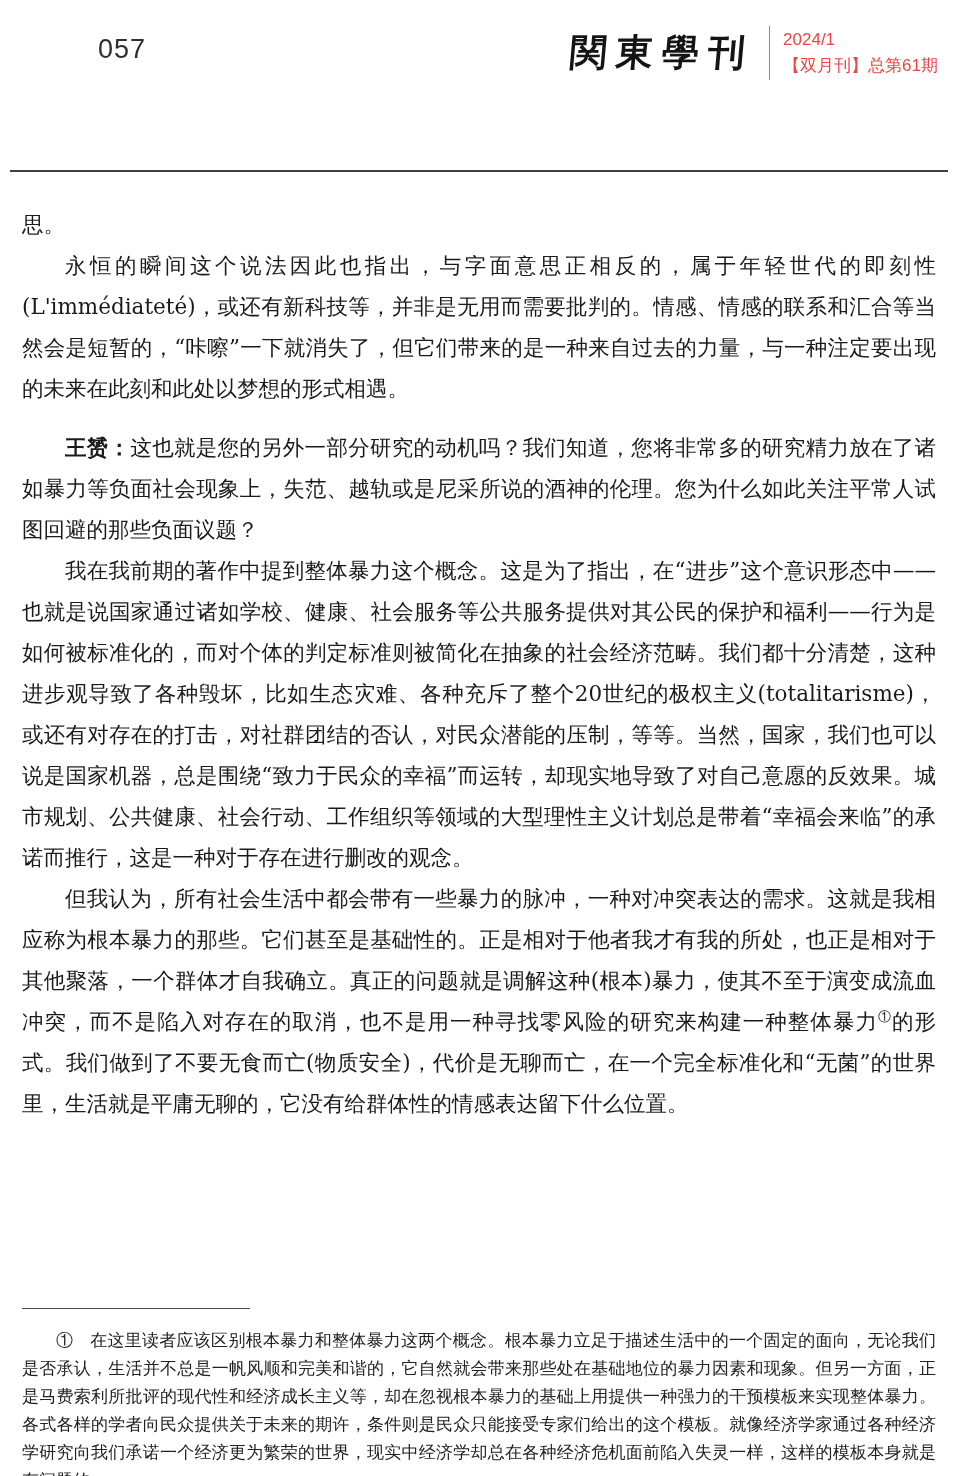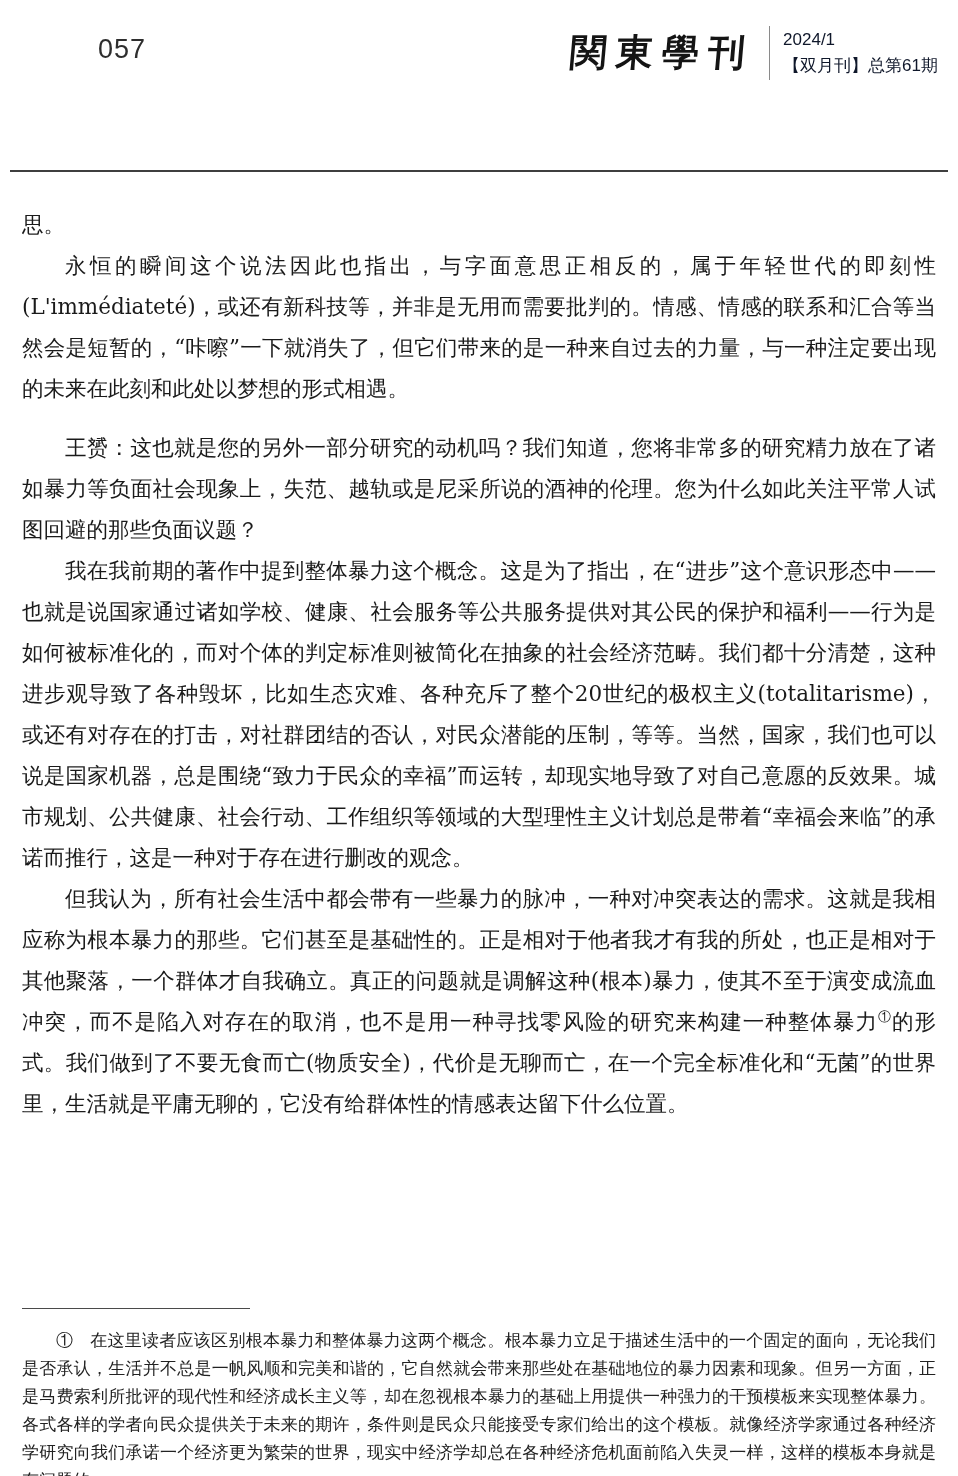--- a/index.html
+++ b/index.html
@@ -24,37 +24,37 @@
   }
   .logo {
     font-family:"DejaVu Serif","Liberation Serif",serif;
     font-size:37px; font-weight:900; color:#141414;
     letter-spacing:9px; transform:skewX(-5deg);
     white-space:nowrap; padding-right:2px;
   }
   .divider-v { width:1px; height:54px; background:#8a8a8a; }
   .issue {
     font-family:"Liberation Sans","DejaVu Sans",sans-serif;
-    font-size:17px; line-height:1.55; color:#0f172a; white-space:nowrap;
+    font-size:17px; line-height:1.55; color:#ef4444; white-space:nowrap;
   }
   .rule {
     position:absolute; left:10px; right:10px; top:170px;
     height:2px; background:#3f3f3f;
   }
 
   
   .content {
     position:absolute; left:22px; right:22px; top:204px; height:1100px;
     font-size:21.5px; line-height:41px; text-align:justify;
     overflow:hidden; color:#1a1a1a;
   }
   .content p { margin:0; text-indent:2em; }
   .content p.noindent { text-indent:0; }
   .content p.turn { margin-top:18px; }
-  .speaker { font-weight:normal; }
+  .speaker { font-weight:bold; }
   sup.fn { font-size:13px; vertical-align:super; line-height:0; }
 
   
   .footnote-sep {
     position:absolute; left:22px; top:1308px;
     width:228px; height:1px; background:#4a4a4a;
   }
   .footnote {
     position:absolute; left:22px; right:22px; top:1326px;
     font-size:17px; line-height:28px; text-align:justify;

